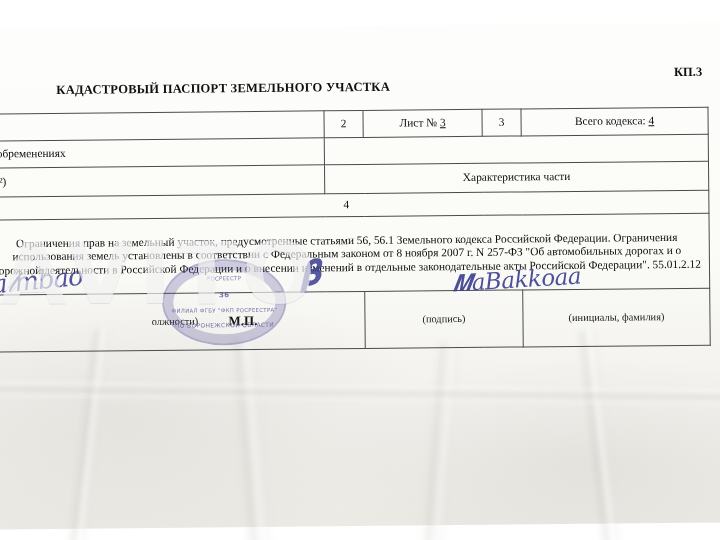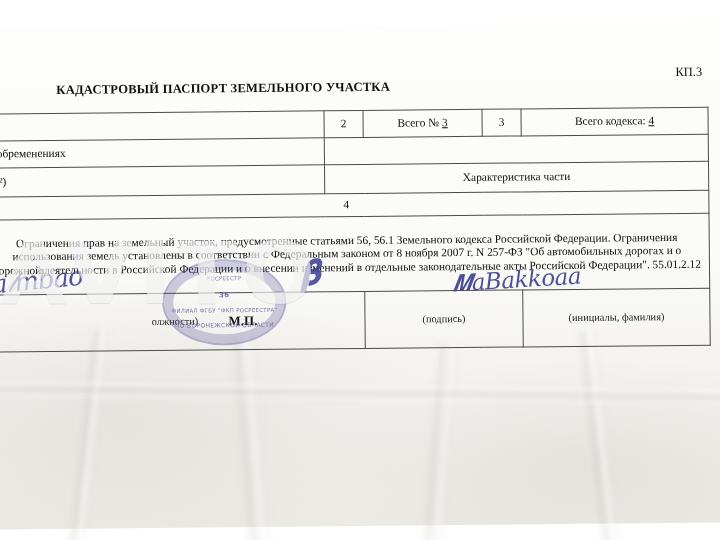--- a/index.html
+++ b/index.html
@@ -66,21 +66,21 @@
     font-weight: bold;
     letter-spacing: 0.2px;
     color: #111;
     white-space: nowrap;
   }
   .form-code {
     position: absolute;
     right: 16px;
     top: 68px;
     font-size: 12.5px;
-    font-weight: normal;
+    font-weight: bold;
     color: #111;
   }
 
   
   #table {
     position: absolute;
     left: -16px;
     top: 110px;
     width: 726px;
     border-collapse: collapse;
@@ -217,21 +217,21 @@
 
     <div class="doc-title">КАДАСТРОВЫЙ ПАСПОРТ ЗЕМЕЛЬНОГО УЧАСТКА</div>
     <div class="form-code">КП.3</div>
 
     <table id="table">
       <tbody>
         <tr class="r-head">
           <td class="c-left" style="width:332px">23</td>
           <td class="c-center" style="width:30px">2</td>
           <td class="c-center" style="width:110px">
-            <span>Всего №</span>
+            <span>Лист №</span>
             <span class="u">3</span>
           </td>
           <td class="c-center" style="width:30px">3</td>
           <td class="c-center" style="width:auto">
             <span>Всего кодекса:</span>
             <span class="u">4</span>
           </td>
         </tr>
         <tr class="r-head">
           <td class="c-left">и обременениях</td>

